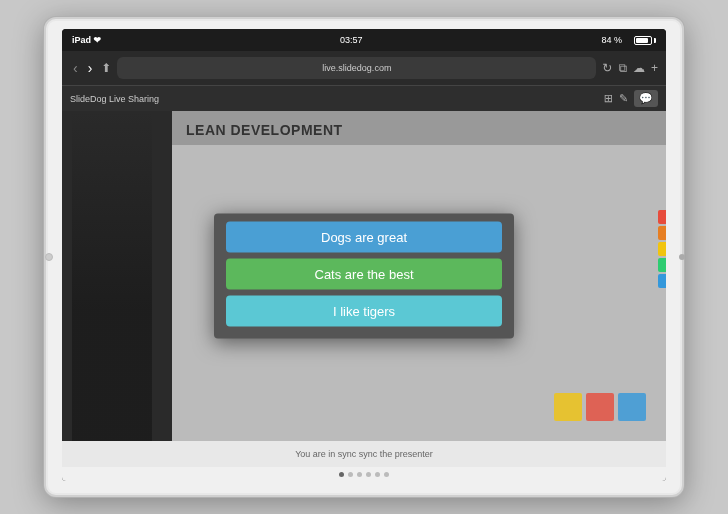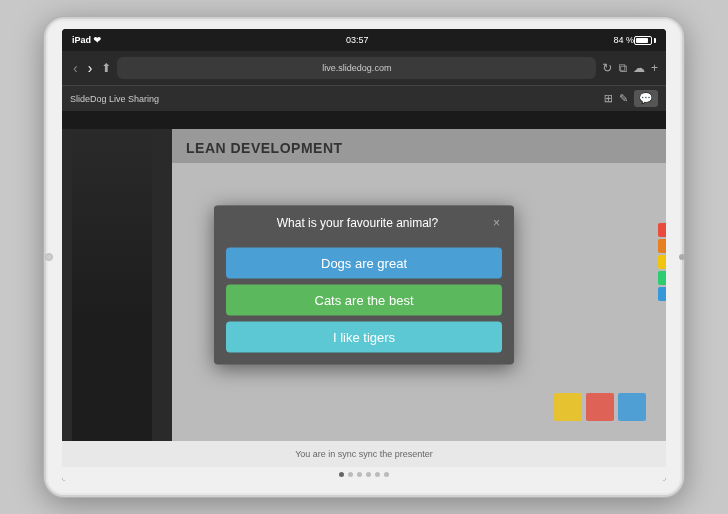--- a/index.html
+++ b/index.html
@@ -11,21 +11,21 @@
       align-items: center;
       justify-content: center;
       font-family: -apple-system, 'Helvetica Neue', Arial, sans-serif;
     }
 
     
     .ipad-shell {
       width: 640px;
       height: 480px;
       background: #f0f0f0;
-      border-radius: 20px;
+      border-radius: 12px;
       border: 2px solid #d0d0d0;
       box-shadow: 0 0 0 1px #b0b0b0, 0 6px 30px rgba(0,0,0,0.35), inset 0 0 0 2px #e8e8e8;
       display: flex;
       flex-direction: column;
       padding: 10px 16px 14px 16px;
       position: relative;
     }
 
     
     .home-button {
@@ -79,21 +79,21 @@
       font-weight: 600;
     }
     .status-center {
       font-size: 9px;
       color: #fff;
       font-weight: 500;
     }
     .status-right {
       display: flex;
       align-items: center;
-      gap: 0;
+      gap: 12px;
       font-size: 9px;
       color: #fff;
     }
     .battery-icon {
       display: inline-flex;
       align-items: center;
       gap: 1px;
     }
     .battery-body {
       width: 18px;
@@ -211,21 +211,20 @@
 
     
     .content-area {
       flex: 1;
       background: #86efac;
       display: flex;
       align-items: center;
       justify-content: center;
       position: relative;
       overflow: hidden;
-      margin-top: 18px;
     }
 
     
     .slide-left-panel {
       position: absolute;
       left: 0; top: 0;
       width: 110px;
       height: 100%;
       background: #2a2a2a;
     }
@@ -447,24 +446,20 @@
         </div>
 
         <div class="sticky-notes">
           <div class="sticky" style="background:#f1c40f;"></div>
           <div class="sticky" style="background:#e74c3c;"></div>
           <div class="sticky" style="background:#3498db;"></div>
         </div>
       </div>
 
       <div class="poll-dialog">
-        <div class="poll-header">
-          <span class="poll-question">What is your favourite animal?</span>
-          <span class="poll-close">×</span>
-        </div>
         <div class="poll-options">
           <div class="poll-option poll-option-blue">Dogs are great</div>
           <div class="poll-option poll-option-green">Cats are the best</div>
           <div class="poll-option poll-option-cyan">I like tigers</div>
         </div>
       </div>
 
     </div>
 
     <div class="sync-bar">

